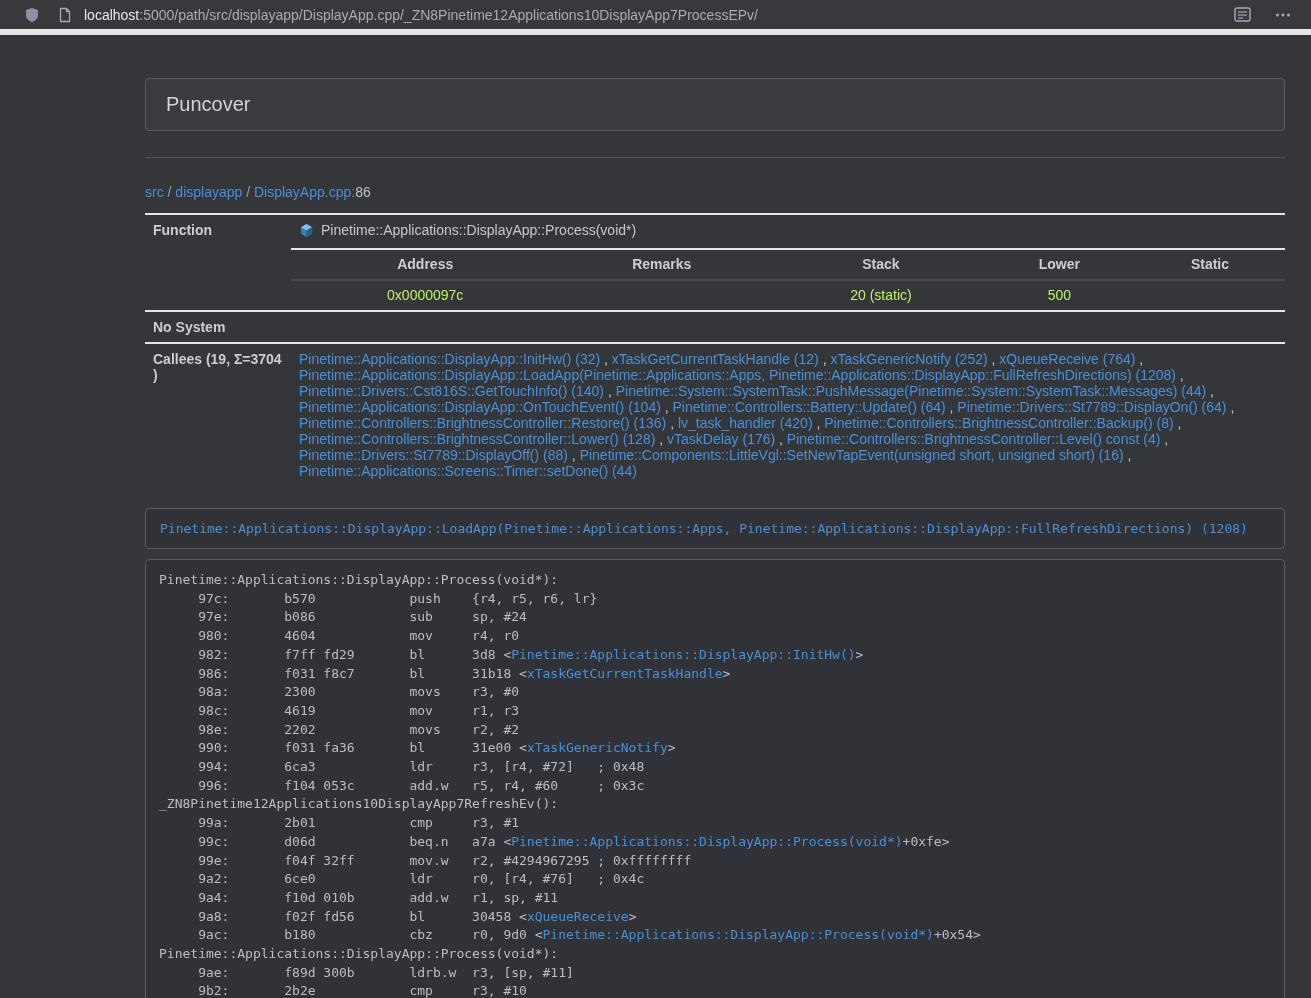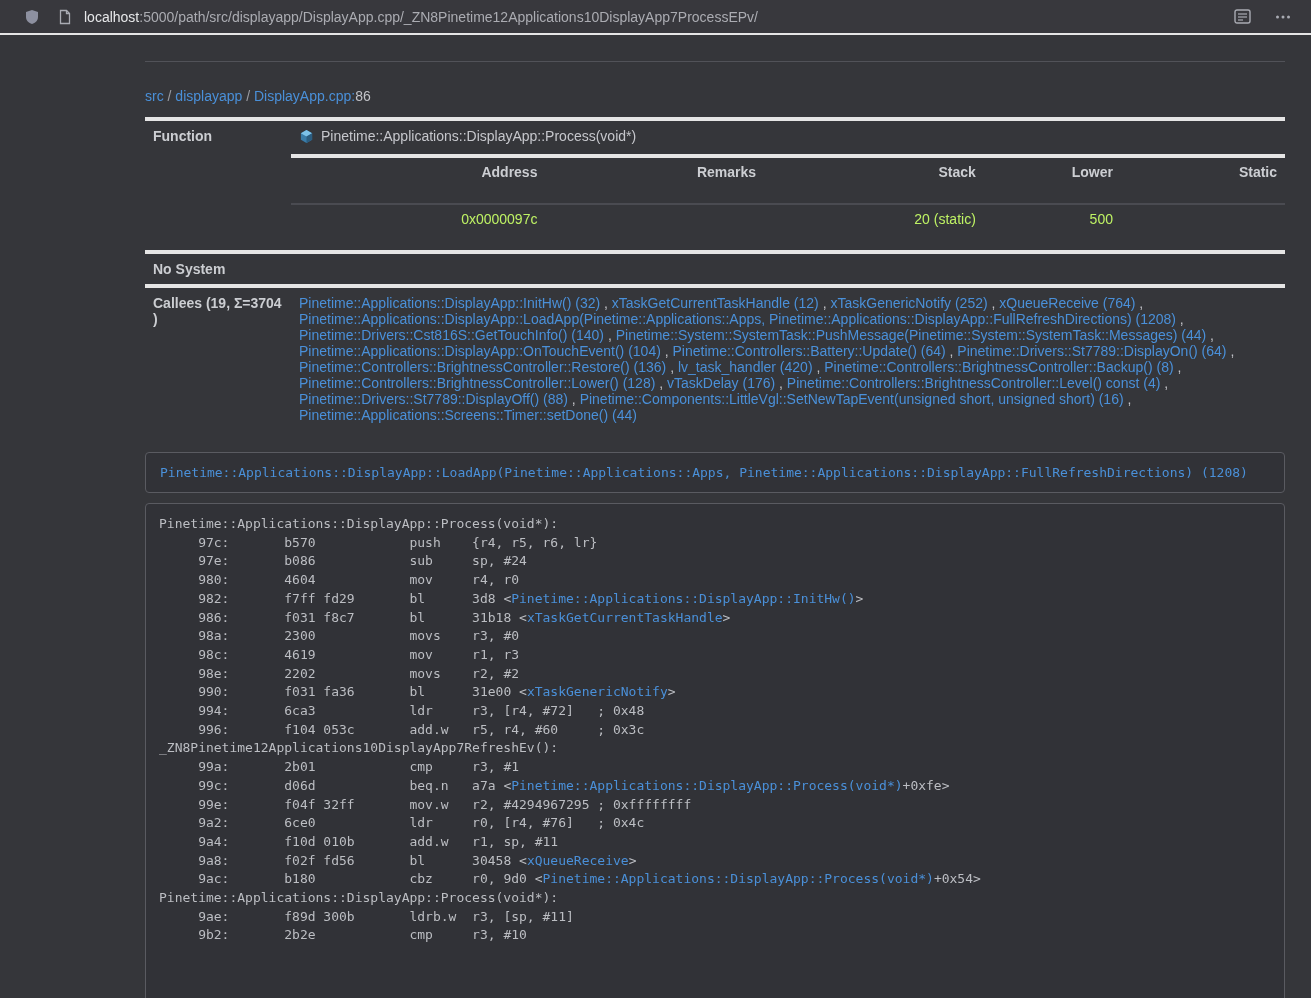--- a/index.html
+++ b/index.html
@@ -9,21 +9,21 @@
     font-family:"Liberation Sans", sans-serif;
     font-size:14px;
     color:#c2c3c8;
     position:relative;
   }
   a.lnk { color:#4a90d9; text-decoration:none; cursor:pointer; }
 
   
   .topbar {
     position:absolute; top:0; left:0; width:1311px; height:35px;
-    background:#38383d; border-bottom:2px solid #e5e5e5;
+    background:#38383d; border-bottom:6px solid #e5e5e5;
     display:flex; align-items:center; padding:0 14px;
   }
   .tb-icon { display:inline-flex; align-items:center; justify-content:center; flex:0 0 auto; cursor:pointer; }
   .tb-shield { margin-left:10px; }
   .tb-page { margin-left:18px; }
   .urlbar { margin-left:12px; flex:1 1 auto; white-space:nowrap; overflow:hidden; font-size:14px; cursor:text; }
   .url-host { color:#e7e8ea; }
   .url-path { color:#abacb2; }
   .tb-reader { margin-left:auto; margin-right:4px; }
   .tb-more { margin-left:20px; margin-right:6px; }
@@ -41,29 +41,29 @@
 
   .breadcrumb { margin-top:26px; font-size:14px; }
   .breadcrumb .sep { color:#9b9da3; }
   .breadcrumb .line-no { color:#c2c3c8; }
 
   
   table.fn { width:100%; border-collapse:collapse; margin-top:13px; font-size:14px; }
   table.fn > tbody > tr > th,
   table.fn > tbody > tr > td {
     text-align:left; vertical-align:top; padding:7px 8px;
-    border-top:4px solid #e5e5e5;
+    border-top:2px solid #e5e5e5;
   }
   table.fn th.rowhead { width:146px; font-weight:700; color:#ccced2; }
   .fn-name-cell { color:#c6c7cc; }
   .fn-name-cell .cube { display:inline-block; vertical-align:-3px; margin-right:7px; }
   td.stats-outer { padding:0 !important; }
 
   table.stats { width:100%; border-collapse:collapse; font-size:14px; }
-  table.stats th, table.stats td { text-align:right; padding:6px 8px 23px 22px; border:none; }
+  table.stats th, table.stats td { text-align:center; padding:6px 8px 7px 22px; border:none; }
   table.stats th { font-weight:700; color:#ccced2; border-bottom:2px solid #4a4b51; }
   table.stats td { color:#bef264; }
   table.stats .c0 { width:25.6%; }
   table.stats .c1 { width:22%; }
   table.stats .c2 { width:22.1%; }
   table.stats .c3 { width:13.8%; }
   table.stats .c4 { width:16.5%; }
 
   td.callees { line-height:16px; color:#c2c3c8; }
 
@@ -112,20 +112,23 @@
     <svg width="16" height="16" viewBox="0 0 16 16" aria-hidden="true">
       <circle cx="2.5" cy="8" r="1.5" fill="#a9abb3"></circle>
       <circle cx="8" cy="8" r="1.5" fill="#a9abb3"></circle>
       <circle cx="13.5" cy="8" r="1.5" fill="#a9abb3"></circle>
     </svg>
   </span>
 </div>
 
 <div class="container">
 
+  <div class="jumbotron">
+    <h1>Puncover</h1>
+  </div>
 
   <hr class="divider">
 
   <div class="breadcrumb"><a class="lnk" href="#">src</a><span class="sep"> / </span><a class="lnk" href="#">displayapp</a><span class="sep"> / </span><a class="lnk" href="#">DisplayApp.cpp:</a><span class="line-no">86</span></div>
 
   <table class="fn">
     <tbody>
       <tr>
         <th class="rowhead" rowspan="2">Function</th>
         <td class="fn-name-cell">

